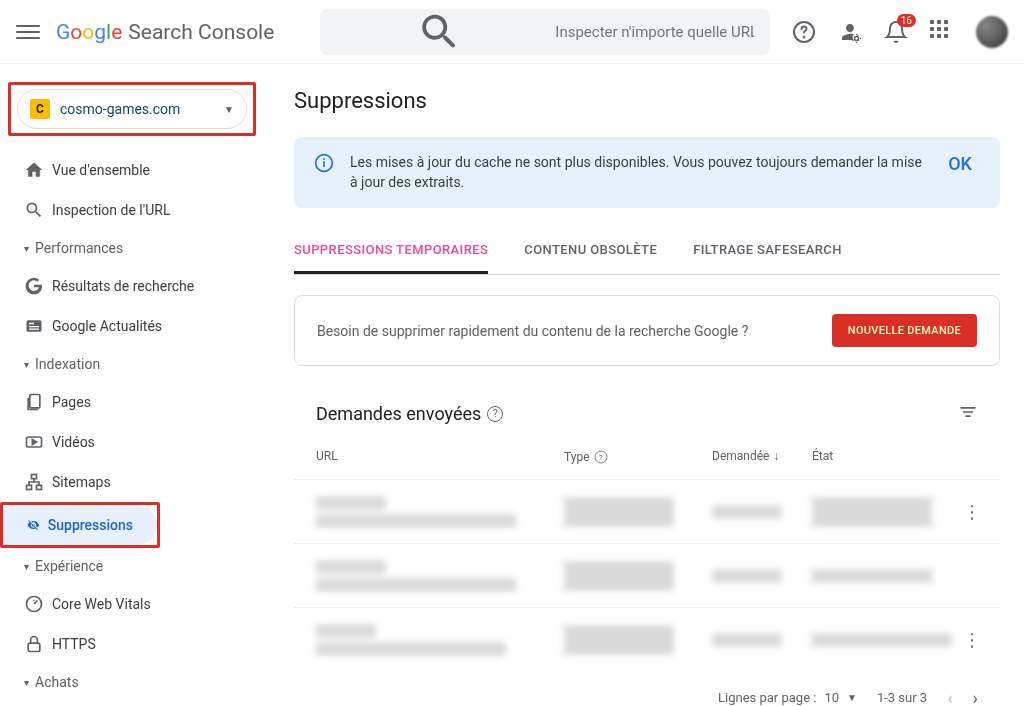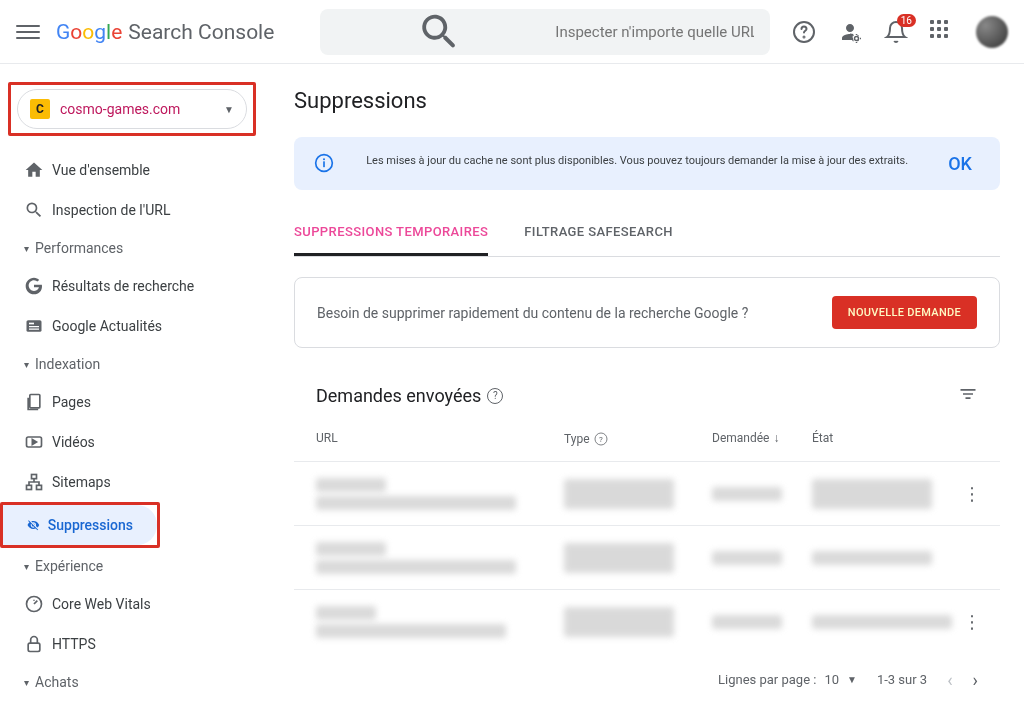--- a/index.html
+++ b/index.html
@@ -15,37 +15,37 @@
 .header-icons { display: flex; align-items: center; gap: 22px; margin-left: auto; }
 .hicon { width: 24px; height: 24px; color: #5f6368; cursor: pointer; position: relative; }
 .badge { position: absolute; top: -6px; right: -8px; background: #d93025; color: #fff; font-size: 10px; border-radius: 8px; padding: 1px 4px; min-width: 16px; text-align: center; }
 .avatar { width: 32px; height: 32px; border-radius: 50%; background: radial-gradient(circle at 30% 30%, #888, #333); filter: blur(1px); }
 .apps-grid { display: grid; grid-template-columns: repeat(3, 4px); grid-template-rows: repeat(3, 4px); gap: 3px; }
 .apps-grid span { background: #5f6368; border-radius: 1px; }
 .layout { display: flex; height: calc(706px - 64px); }
 .sidebar { width: 270px; padding: 12px 0; overflow-y: auto; }
 .property-selector { margin: 8px 24px 16px 18px; border: 1px solid #dadce0; border-radius: 20px; height: 40px; display: flex; align-items: center; padding: 0 12px; gap: 10px; cursor: pointer; }
 .property-selector .favicon { width: 20px; height: 20px; background: #fbbc04; border-radius: 2px; display: flex; align-items: center; justify-content: center; font-size: 12px; font-weight: bold; color: #202124; }
-.property-selector .name { flex: 1; font-size: 14px; color: #be185d; }
+.property-selector .name { flex: 1; font-size: 14px; color: #0c4a6e; }
 .property-selector .chev { color: #5f6368; font-size: 10px; }
 .selector-highlight { margin: 6px 14px 14px 8px; padding: 4px 6px; border: 3px solid #d93025; border-radius: 2px; }
 .selector-highlight .property-selector { margin: 0; }
 .nav-item { display: flex; align-items: center; padding: 10px 24px; gap: 8px; cursor: pointer; border-radius: 0 24px 24px 0; margin-right: 12px; color: #3c4043; font-size: 14px; }
 .nav-item.active { background: #e8f0fe; color: #1967d2; font-weight: 500; }
 .nav-item .icon { width: 20px; height: 20px; color: #5f6368; display: flex; align-items: center; justify-content: center; }
 .nav-item.active .icon { color: #1967d2; }
 .nav-section { padding: 10px 24px; color: #5f6368; font-size: 14px; display: flex; align-items: center; gap: 6px; cursor: pointer; }
 .nav-section::before { content: "▾"; font-size: 10px; color: #5f6368; }
 .suppressions-highlight { margin-right: 110px; border: 3px solid #d93025; border-radius: 2px; }
 .suppressions-highlight .nav-item { margin-right: 0; }
 .main { flex: 1; padding: 24px 24px 0 24px; background: #fff; overflow-y: auto; }
 .page-title { font-size: 22px; color: #202124; font-weight: 400; margin-bottom: 24px; }
 .info-banner { background: #e8f0fe; border-radius: 8px; padding: 16px 20px; display: flex; align-items: flex-start; gap: 16px; margin-bottom: 20px; }
 .info-icon { width: 20px; height: 20px; color: #1a73e8; flex-shrink: 0; }
-.info-text { flex: 1; color: #3c4043; font-size: 11px; line-height: 1.4; text-align: center; }
+.info-text { flex: 1; color: #3c4043; font-size: 14px; line-height: 1.4; }
 .info-ok { color: #1a73e8; font-weight: 500; cursor: pointer; font-size: 18px; padding: 0 8px; }
 .tabs { display: flex; gap: 36px; border-bottom: 1px solid #dadce0; margin-bottom: 20px; }
 .tab { padding: 14px 0; color: #5f6368; font-size: 13px; font-weight: 500; letter-spacing: 0.4px; cursor: pointer; border-bottom: 3px solid transparent; }
 .tab.active { color: #ec4899; border-bottom-color: #202124; }
 .card { border: 1px solid #dadce0; border-radius: 8px; background: #fff; margin-bottom: 16px; }
 .card-row { display: flex; align-items: center; justify-content: space-between; padding: 18px 22px; }
 .card-prompt { color: #5f6368; font-size: 14px; }
 .new-btn { background: #d93025; color: #fef9c3; border: none; padding: 10px 16px; border-radius: 4px; font-size: 11px; font-weight: 500; cursor: pointer; letter-spacing: 0.3px; }
 .section-header { display: flex; align-items: center; justify-content: space-between; padding: 20px 22px 10px 22px; }
 .section-title { font-size: 18px; color: #202124; font-weight: 400; display: flex; align-items: center; gap: 6px; }
@@ -241,20 +241,21 @@
       <div class="info-icon"><svg viewBox="0 0 24 24" fill="#1a73e8">
             <circle cx="12" cy="12" r="10" fill="none" stroke="#1a73e8" stroke-width="2"></circle>
             <rect x="11" y="10" width="2" height="7" fill="#1a73e8"></rect>
             <circle cx="12" cy="7.5" r="1.2" fill="#1a73e8"></circle>
           </svg></div>
       <div class="info-text">Les mises à jour du cache ne sont plus disponibles. Vous pouvez toujours demander la mise à jour des extraits.</div>
       <div class="info-ok">OK</div>
     </div>
     <div class="tabs">
       <div class="tab active">SUPPRESSIONS TEMPORAIRES</div>
+      <div class="tab">CONTENU OBSOLÈTE</div>
       <div class="tab">FILTRAGE SAFESEARCH</div>
     </div>
     <div class="card">
       <div class="card-row">
         <div class="card-prompt">Besoin de supprimer rapidement du contenu de la recherche Google ?</div>
         <button class="new-btn">NOUVELLE DEMANDE</button>
       </div>
     </div>
     <div class="section-header">
       <div class="section-title">

